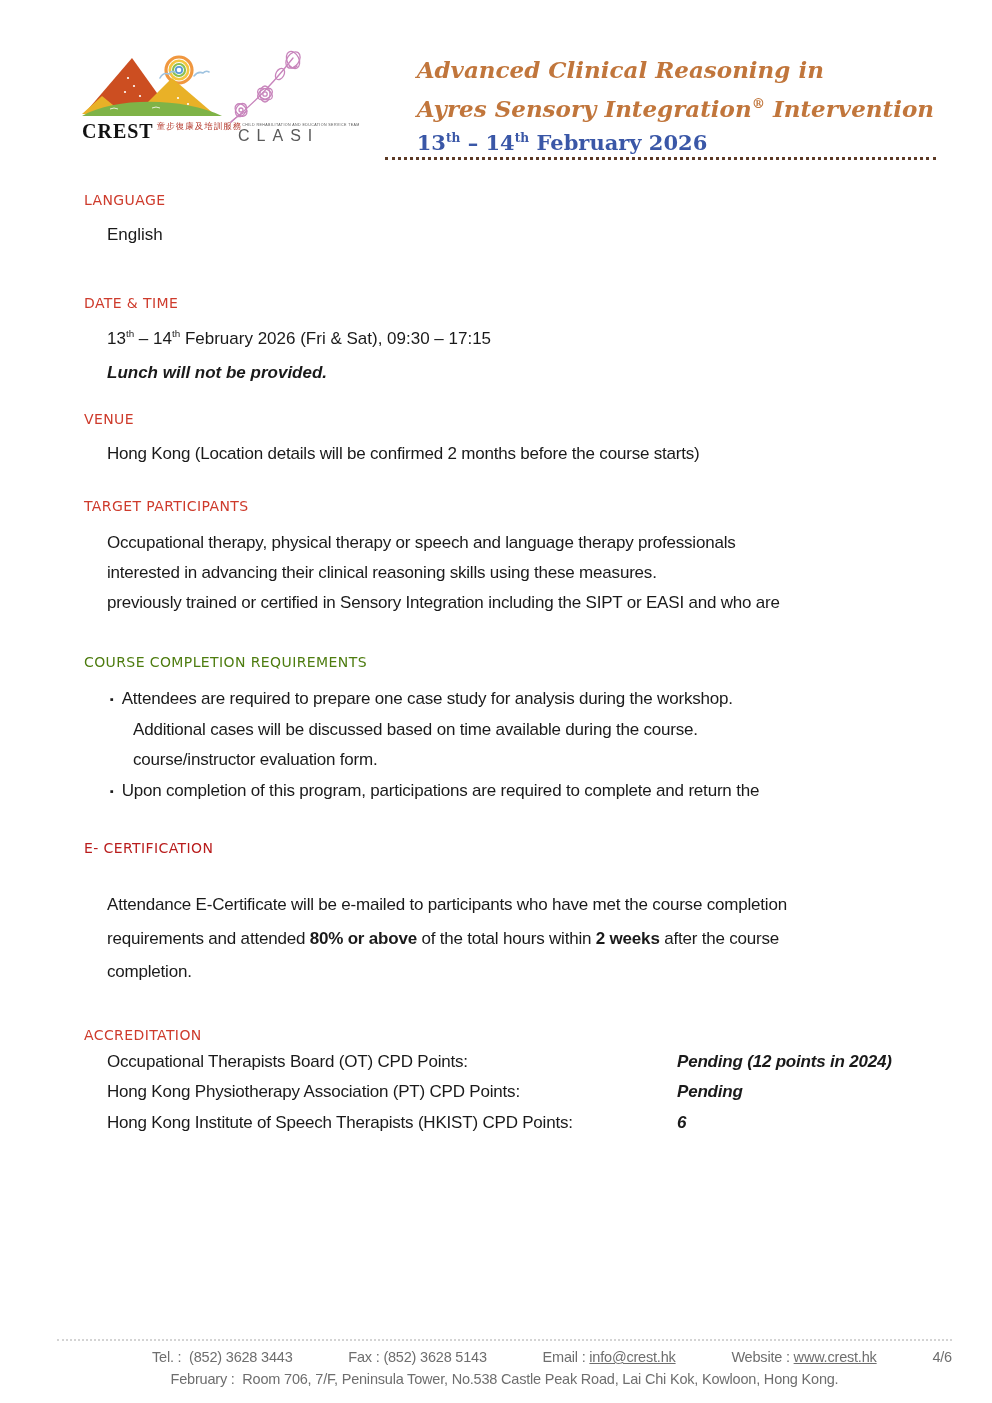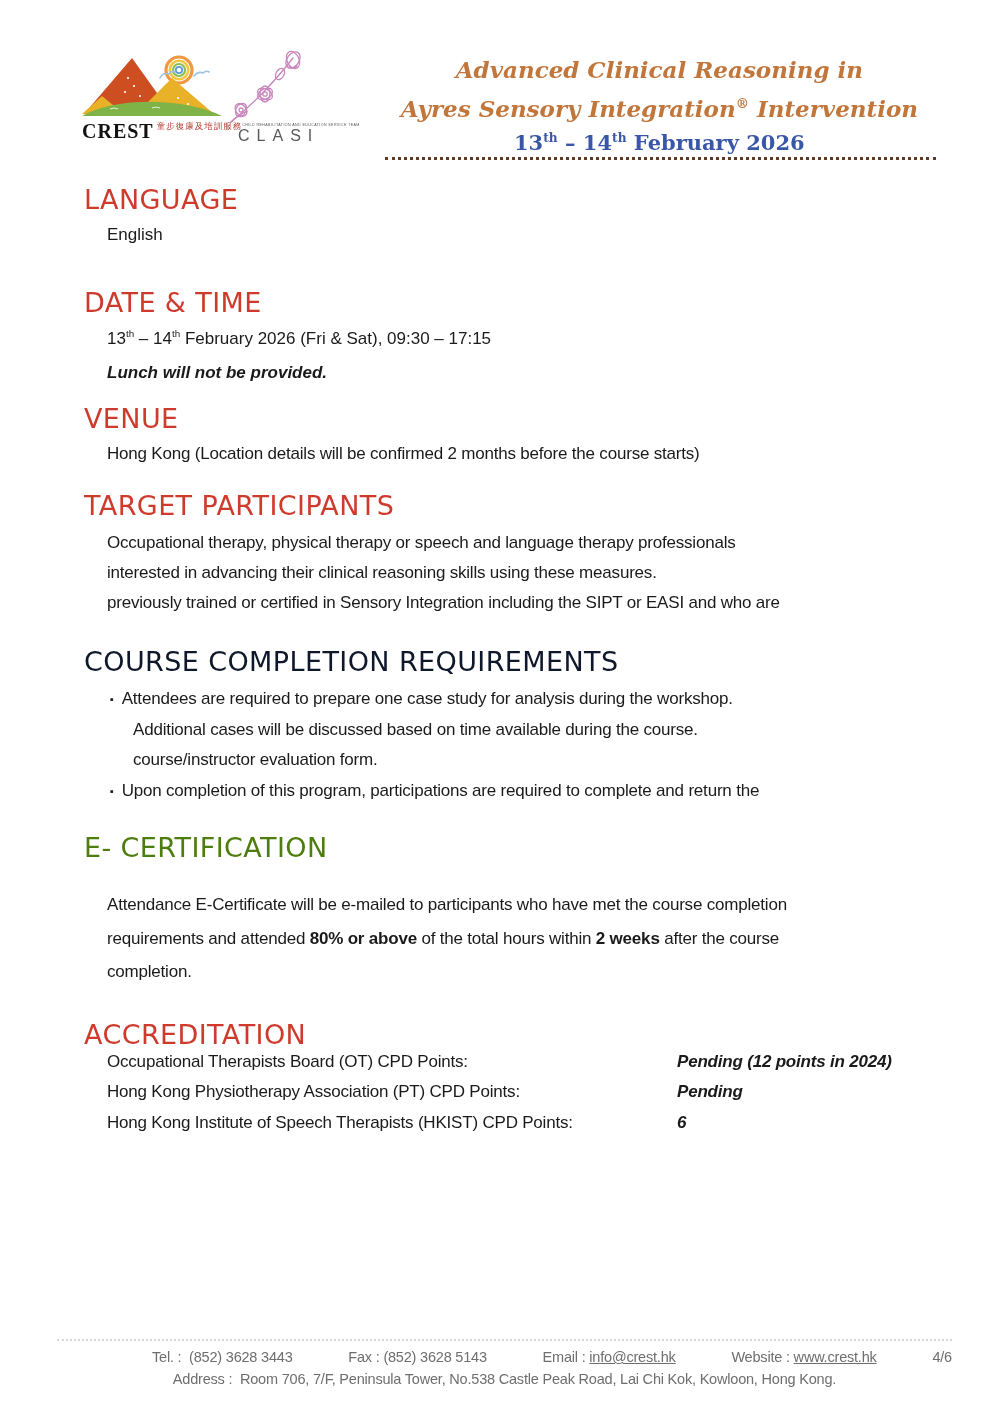--- a/index.html
+++ b/index.html
@@ -11,28 +11,28 @@
   
   .header { position:relative; height:163px; }
   .logo-crest { position:absolute; left:82px; top:52px; width:145px; }
   .crest-text { display:flex; align-items:flex-start; margin-top:2px; }
   .crest-acronym { font-family:"Liberation Serif", serif; font-weight:bold; font-size:20px; letter-spacing:1px; line-height:18px; color:#111; }
   .crest-zh-wrap { margin-left:3px; display:flex; flex-direction:row; }
   .crest-zh { font-size:8.5px; color:#b3362a; letter-spacing:1px; line-height:9px; white-space:nowrap; }
   .crest-caption { font-size:3.6px; color:#555; letter-spacing:0.4px; line-height:6px; white-space:nowrap; }
   .logo-clasi { position:absolute; left:224px; top:48px; width:92px; text-align:center; }
   .clasi-label { font-size:16px; color:#5a5a5a; letter-spacing:7px; padding-left:14px; line-height:16px; }
-  .title-block { position:absolute; right:74px; top:50px; text-align:center; }
+  .title-block { position:absolute; right:58px; top:50px; text-align:left; }
   .title-script { font-family:"DejaVu Serif", serif; font-style:italic; font-weight:bold; font-size:23px; line-height:39px; white-space:nowrap; }
   .title-date { font-family:"DejaVu Serif", serif; font-weight:bold; font-size:21px; line-height:28px; margin-top:1px; }
   sup { font-size:58%; line-height:0; }
   .header-dots { position:absolute; left:385px; top:157px; width:551px; border-top:3.4px dotted #5c3a26; }
   
   .content { padding:0 57px 0 84px; }
-  .heading { font-family:"DejaVu Sans", sans-serif; font-size:27px; letter-spacing:0.4px; line-height:24px; font-weight:400; }
+  .heading { font-family:"DejaVu Sans", sans-serif; font-size:14px; letter-spacing:0.4px; line-height:24px; font-weight:400; }
   .body-ind { margin-left:23px; }
   .txt { font-size:17px; }
   .cond { letter-spacing:-0.2px; }
   .para-line { line-height:30px; white-space:nowrap; }
   .note-italic { font-style:italic; font-weight:bold; }
   .bullet-line { line-height:30.5px; white-space:nowrap; }
   .bullet-glyph { font-size:11px; margin-right:8px; vertical-align:1px; }
   .bullet-cont { padding-left:26px; }
   .bullet-first { padding-left:3px; }
   .ecert-line { line-height:33.5px; white-space:nowrap; }
@@ -154,29 +154,29 @@
     <div class="heading mt-venue" style="color:#ce3b2c">VENUE</div>
     <div class="body-ind txt cond mt-sm">Hong Kong (Location details will be confirmed 2 months before the course starts)</div>
 
     <div class="heading mt-target" style="color:#ce3b2c">TARGET PARTICIPANTS</div>
     <div class="body-ind txt cond mt-para">
       <div class="para-line">Occupational therapy, physical therapy or speech and language therapy professionals</div>
       <div class="para-line">interested in advancing their clinical reasoning skills using these measures.</div>
       <div class="para-line">previously trained or certified in Sensory Integration including the SIPT or EASI and who are</div>
     </div>
 
-    <div class="heading mt-course" style="color:#0f172a">COURSE COMPLETION REQUIREMENTS</div>
+    <div class="heading mt-course" style="color:#4d7c0f">COURSE COMPLETION REQUIREMENTS</div>
     <div class="body-ind txt cond mt-para">
       <div class="bullet-line bullet-first"><span class="bullet-glyph">▪</span><span>Attendees are required to prepare one case study for analysis during the workshop.</span></div>
       <div class="bullet-line bullet-cont">Additional cases will be discussed based on time available during the course.</div>
       <div class="bullet-line bullet-cont">course/instructor evaluation form.</div>
       <div class="bullet-line bullet-first"><span class="bullet-glyph">▪</span><span>Upon completion of this program, participations are required to complete and return the</span></div>
     </div>
 
-    <div class="heading mt-ecert" style="color:#4d7c0f">E- CERTIFICATION</div>
+    <div class="heading mt-ecert" style="color:#b91c1c">E- CERTIFICATION</div>
     <div class="body-ind txt cond mt-epar">
       <div class="ecert-line">Attendance E-Certificate will be e-mailed to participants who have met the course completion</div>
       <div class="ecert-line"><span>requirements and attended </span><span class="bold">80% or above</span><span> of the total hours within </span><span class="bold">2 weeks</span><span> after the course</span></div>
       <div class="ecert-line">completion.</div>
     </div>
 
     <div class="heading mt-accr" style="color:#ce3b2c">ACCREDITATION</div>
     <div class="body-ind txt cond mt-rows">
       <div class="accr-row">
         <span class="accr-label">Occupational Therapists Board (OT) CPD Points:</span>
@@ -195,16 +195,16 @@
 
   <div class="footer" style="color:#6e6e6e">
     <div class="footer-rule"></div>
     <div class="footer-line1">
       <span class="f-group"><span>Tel. :</span>&nbsp;&nbsp;<span>(852) 3628 3443</span></span>
       <span class="f-group"><span>Fax :</span>&nbsp;<span>(852) 3628 5143</span></span>
       <span class="f-group"><span>Email :</span>&nbsp;<span class="f-link">info@crest.hk</span></span>
       <span class="f-group"><span>Website :</span>&nbsp;<span class="f-link">www.crest.hk</span></span>
       <span>4/6</span>
     </div>
-    <div class="footer-line2"><span>Address :</span>&nbsp;&nbsp;<span>Room 706, 7/F, Peninsula Tower, No.538 Castle Peak Road, Lai Chi Kok, Kowloon, Hong Kong.</span></div>
+    <div class="footer-line2"><span>February :</span>&nbsp;&nbsp;<span>Room 706, 7/F, Peninsula Tower, No.538 Castle Peak Road, Lai Chi Kok, Kowloon, Hong Kong.</span></div>
   </div>
 
 </div>
 
 </body></html>

